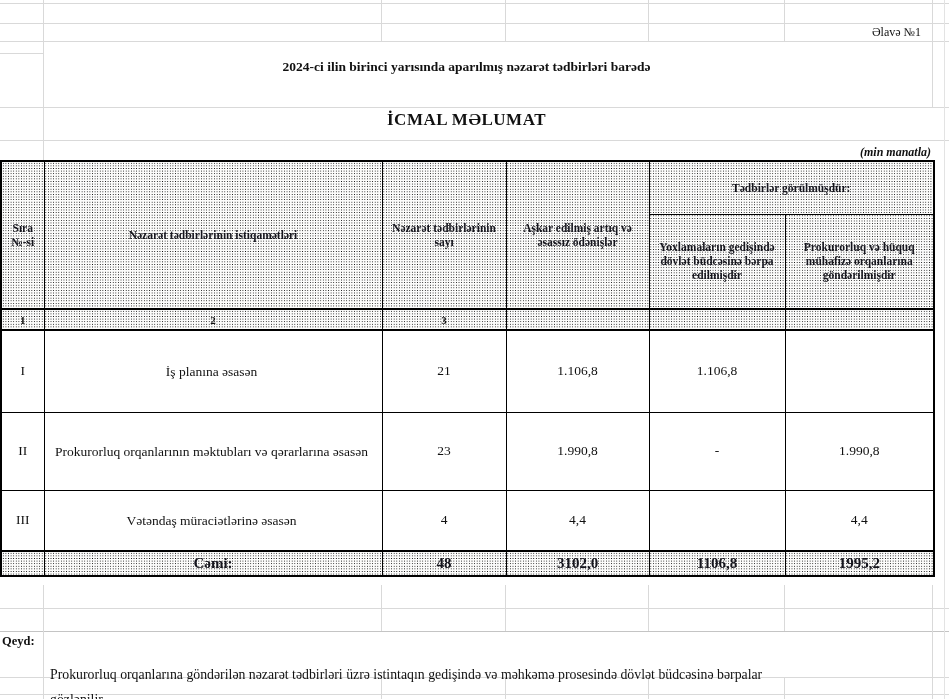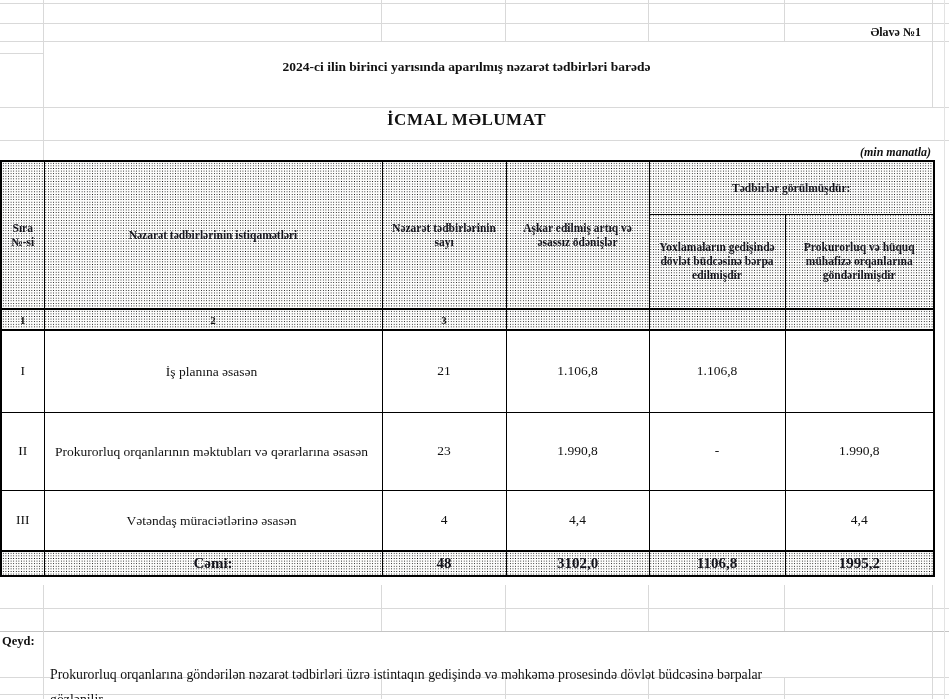--- a/index.html
+++ b/index.html
@@ -7,21 +7,21 @@
     position:relative;width:949px;height:699px;background:#ffffff;
     font-family:"Liberation Serif","DejaVu Serif",serif;color:#111;overflow:hidden;
   }
   
   .gl-h{position:absolute;height:1px;background:#d9d9d9;}
   .gl-v{position:absolute;width:1px;background:#d9d9d9;}
   .gl-mid{background:#c4c4c4;}
   .gl-faint{background:#e3e3e3;}
 
   
-  .annex{position:absolute;top:25px;right:28px;font-size:12px;font-weight:bold;text-align:center;}
+  .annex{position:absolute;top:25px;right:28px;font-size:12px;font-weight:normal;text-align:center;}
   .title-block{position:absolute;left:0;top:54px;width:933px;text-align:center;}
   .title-line{font-size:13.5px;font-weight:bold;line-height:25px;}
   .subtitle{position:absolute;left:0;top:110px;width:933px;text-align:center;
             font-size:17px;font-weight:bold;letter-spacing:.5px;}
   .unit-note{position:absolute;top:145px;right:18px;font-size:12px;
              font-weight:bold;font-style:italic;}
 
   
   table.main{
     position:absolute;left:0;top:160px;width:933px;

